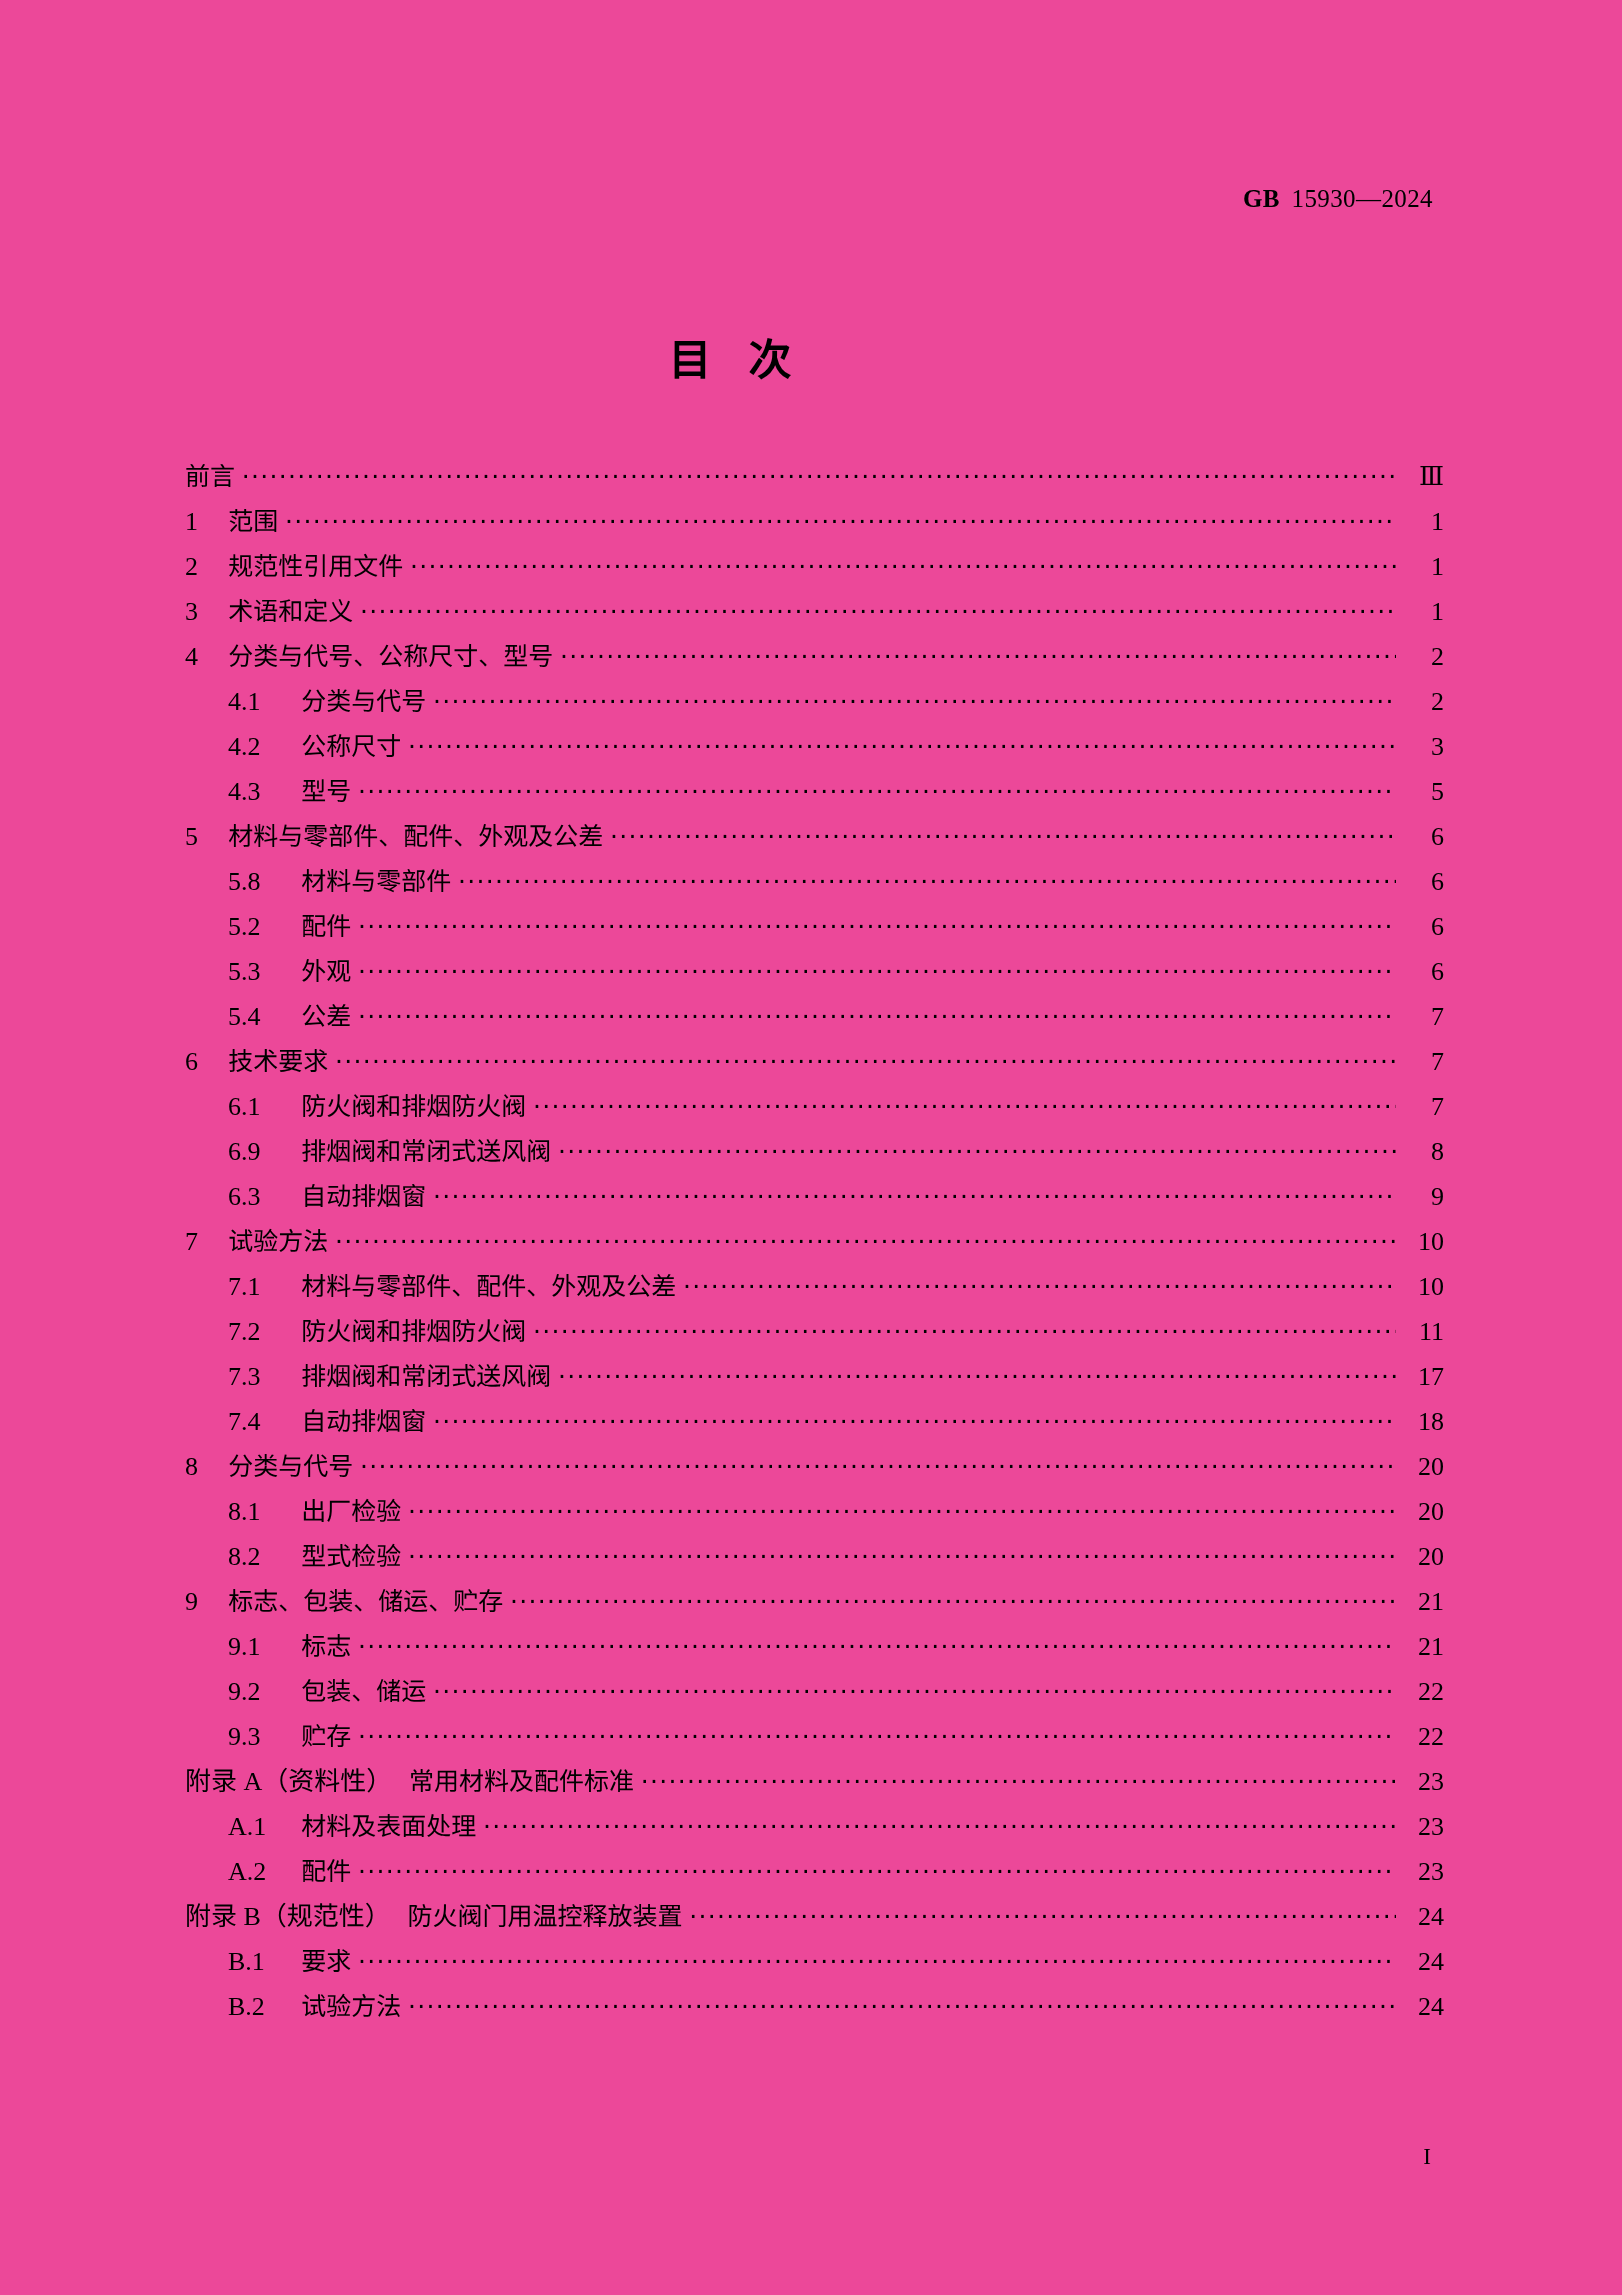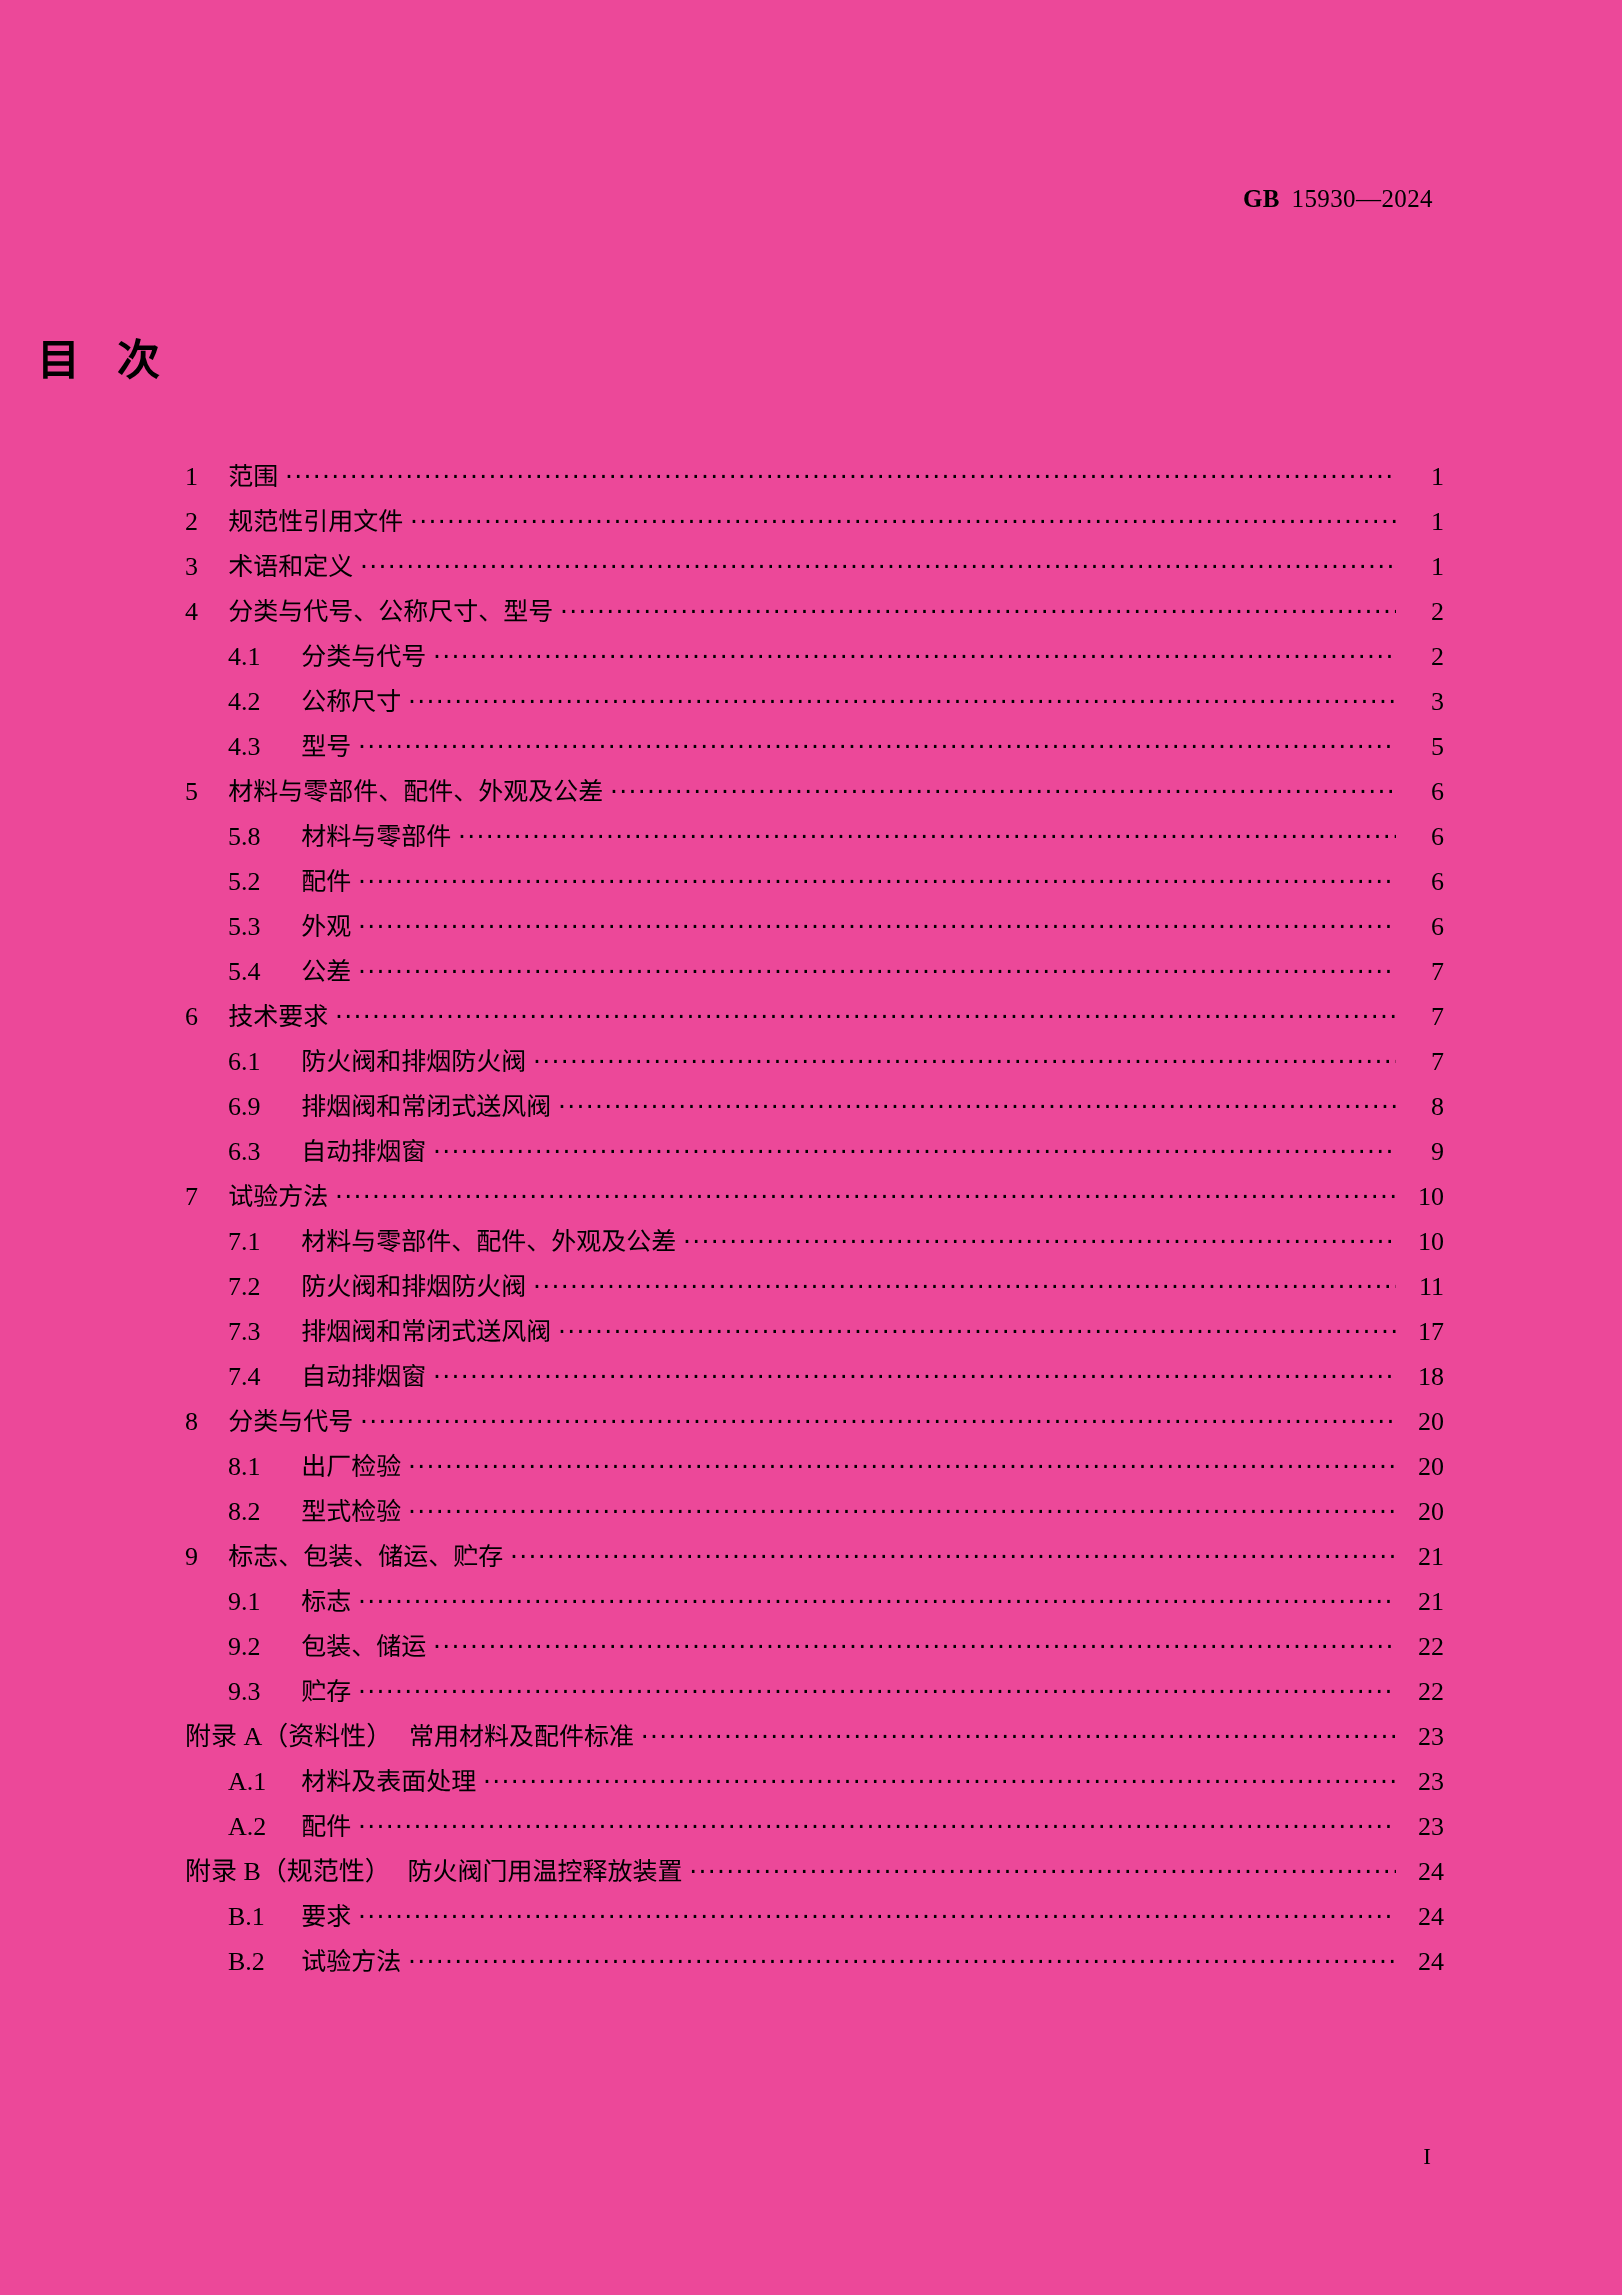--- a/index.html
+++ b/index.html
@@ -37,21 +37,21 @@
   .page-header .std-number {
     font-family: "Liberation Serif", "DejaVu Serif", serif;
   }
 
   
   .toc-title {
     position: absolute;
     top: 325px;
     left: 0;
     width: 1460px;
-    text-align: left;
+    text-align: center;
     font-size: 43px;
     font-weight: bold;
     letter-spacing: 37px;
     text-indent: 37px;
     font-family: Liberation Serif, serif;
   }
 
   
   .toc {
     position: absolute;
@@ -133,20 +133,26 @@
 
 <div class="page">
 
   <div class="page-header">
     <span class="std-prefix">GB</span><span class="std-number">15930—2024</span>
   </div>
 
   <div class="toc-title">目次</div>
 
   <div class="toc">
+      <div class="toc-row lvl-0">
+        <span class="num"></span>
+        <span class="label">前言</span>
+        <span class="leader"></span>
+        <span class="pg">Ⅲ</span>
+      </div>
       <div class="toc-row lvl-1">
         <span class="num">1</span>
         <span class="label">范围</span>
         <span class="leader"></span>
         <span class="pg">1</span>
       </div>
       <div class="toc-row lvl-1">
         <span class="num">2</span>
         <span class="label">规范性引用文件</span>
         <span class="leader"></span>

